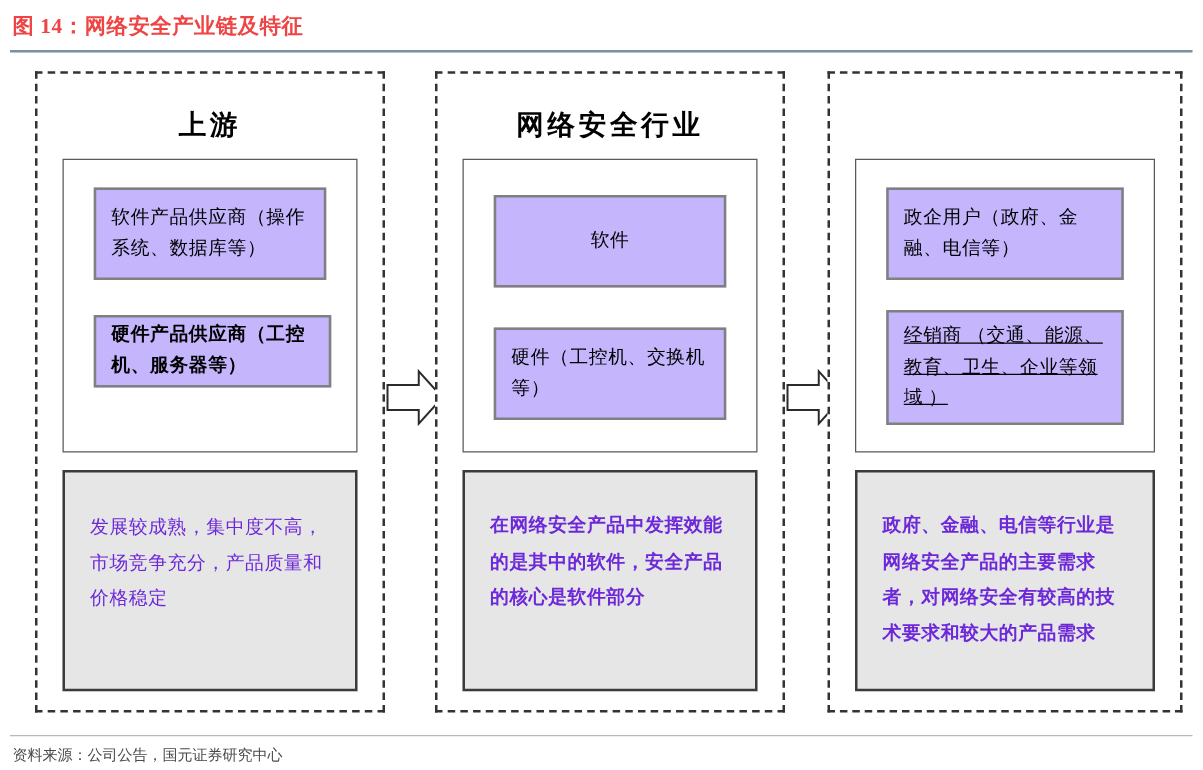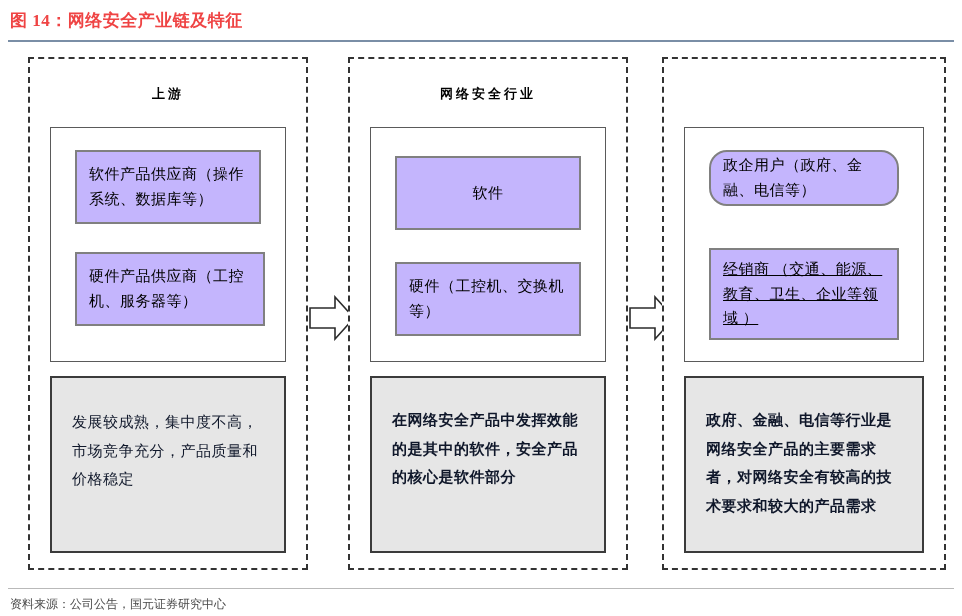--- a/index.html
+++ b/index.html
@@ -76,21 +76,21 @@
   #col-upstream   { left: 28px;  width: 280px; }
   #col-industry   { left: 348px; width: 280px; }
   #col-downstream { left: 662px; width: 284px; }
 
   .col-heading {
     position: absolute;
     left: 0;
     top: 26px;
     width: 100%;
     text-align: center;
-    font-size: 13px;
+    font-size: 22px;
     font-weight: bold;
     letter-spacing: 3px;
     color: #000000;
   }
 
   
   .group-box {
     position: absolute;
     left: 20px;
     right: 20px;
@@ -112,43 +112,43 @@
     color: #000000;
     padding: 8px 12px;
     display: flex;
     align-items: center;
     letter-spacing: 0.5px;
   }
   .cell.center { justify-content: center; text-align: center; }
 
   
   #cell-up-software { left: 24px; right: 24px; top: 22px;  height: 74px; }
-  #cell-up-hardware { left: 24px; right: 20px; top: 124px; height: 74px; }
+  #cell-up-hardware { left: 24px; right: 20px; top: 124px; height: 58px; font-weight: bold; }
 
   
   #cell-ind-software { left: 24px; right: 24px; top: 28px;  height: 74px; }
   #cell-ind-hardware { left: 24px; right: 24px; top: 134px; height: 74px; }
 
   
-  #cell-down-gov     { left: 24px; right: 24px; top: 22px;  height: 56px; border-radius: 18px; }
+  #cell-down-gov     { left: 24px; right: 24px; top: 22px;  height: 74px; }
   #cell-down-channel { left: 24px; right: 24px; top: 120px; height: 92px; text-decoration: underline; }
 
   
   .desc-box {
     position: absolute;
     left: 20px;
     right: 20px;
     top: 317px;
     height: 177px;
     background: #e6e6e6;
     border: 2px solid #3b3b3b;
     box-sizing: border-box;
     font-size: 15px;
     line-height: 1.9;
-    color: #0f172a;
+    color: #6d28d9;
     padding: 30px 20px;
     letter-spacing: 0.5px;
     display: flex;
     align-items: flex-start;
   }
   .desc-box.bold { font-weight: bold; font-family: Liberation Mono, monospace; }
 
   
   .arrow {
     position: absolute;

